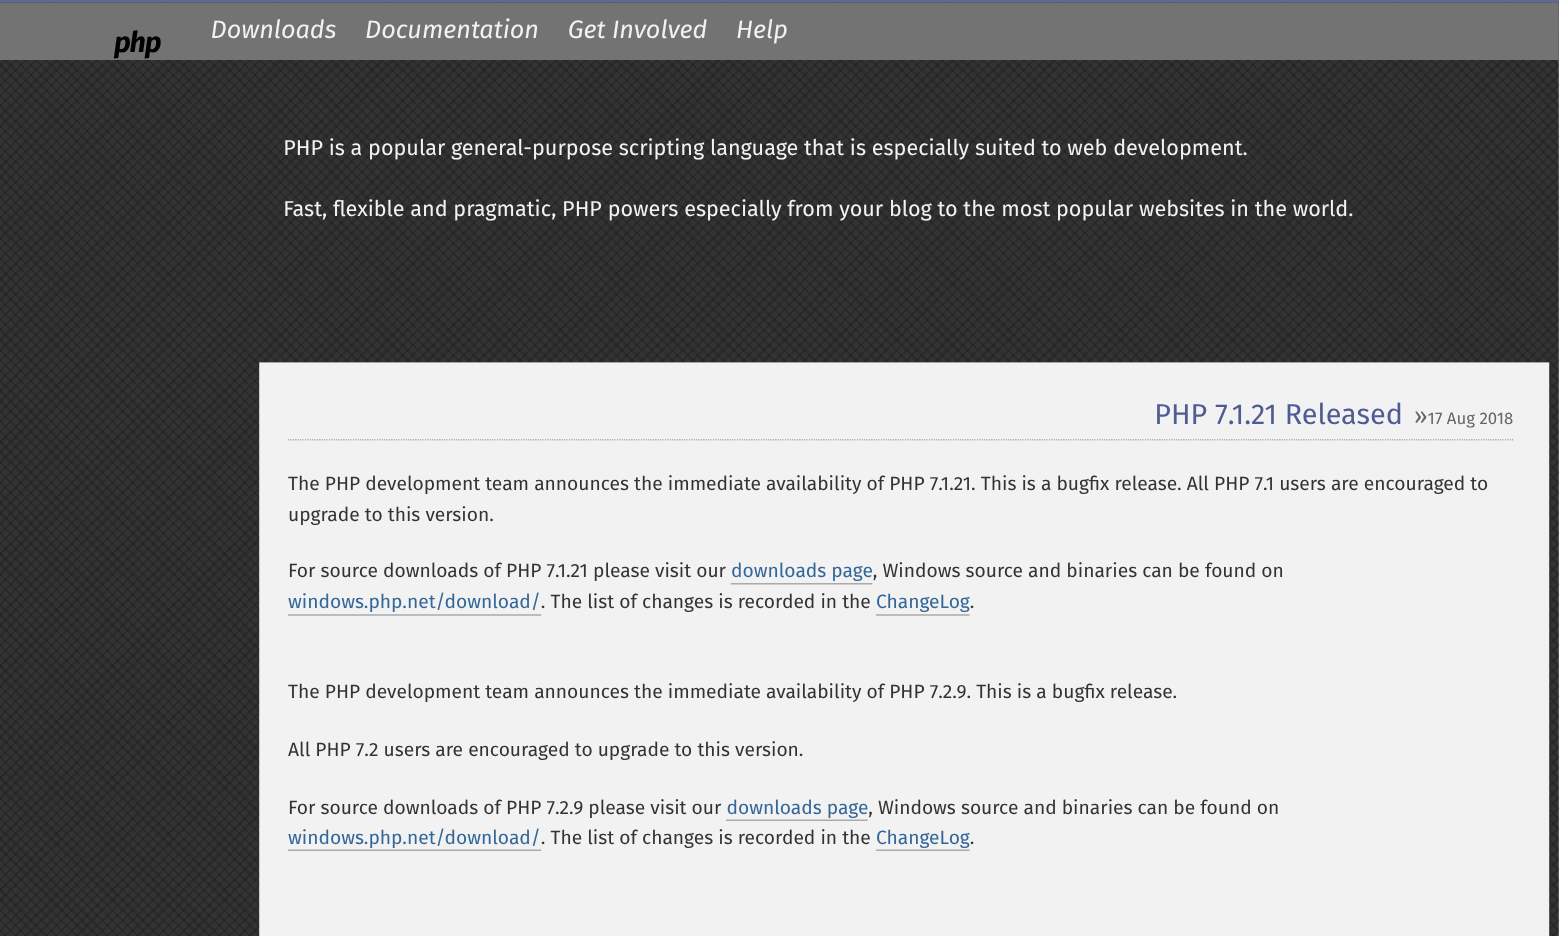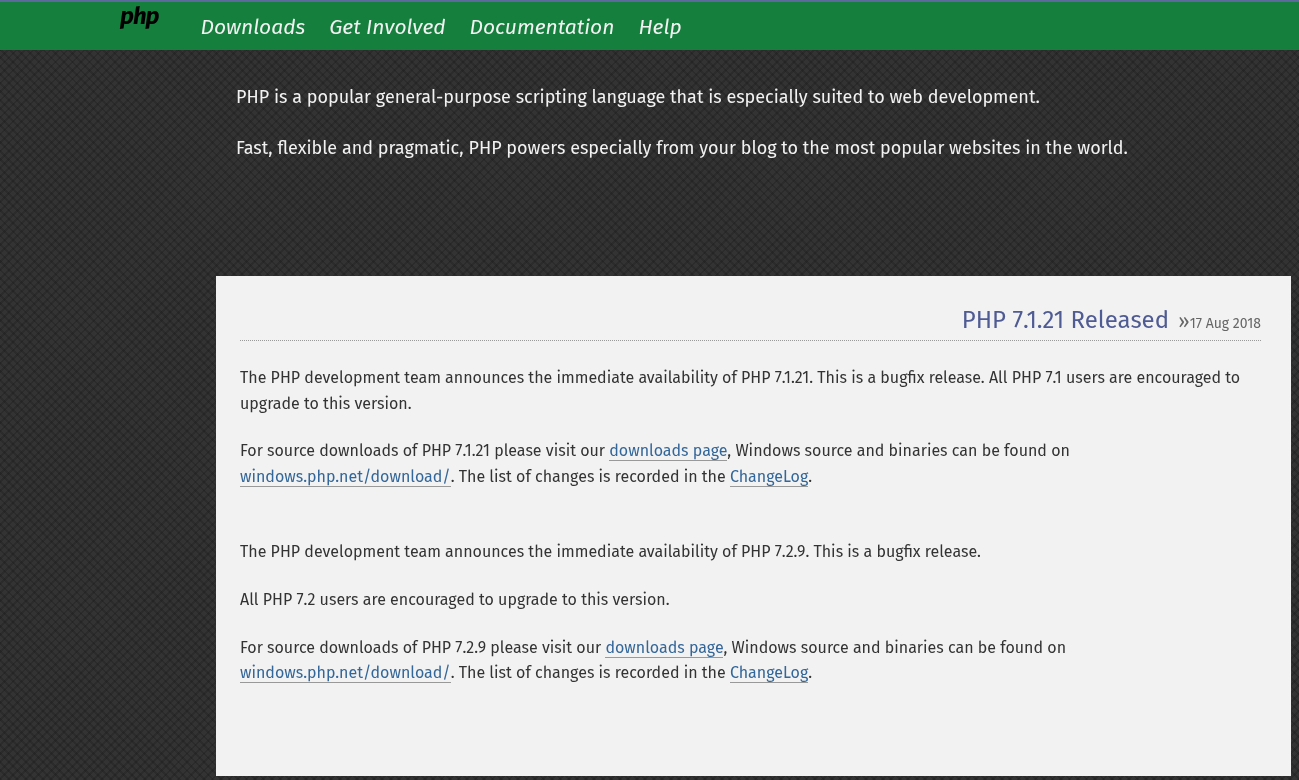--- a/index.html
+++ b/index.html
@@ -10,25 +10,25 @@
     repeating-linear-gradient(45deg, rgba(0,0,0,0.15) 0 2px, transparent 2px 6px),
     repeating-linear-gradient(-45deg, rgba(0,0,0,0.15) 0 2px, transparent 2px 6px);
   color: #333;
   min-height: 780px;
 }
 .topbar-shadow {
   height: 2px;
   background: #5b6a9a;
 }
 .topbar {
-  background: #15803d;
+  background: #737373;
   height: 48px;
   display: flex;
-  align-items: flex-start;
-  padding-left: 120px;
+  align-items: flex-end;
+  padding-left: 95px;
   gap: 0;
 }
 .logo {
   color: #000;
   font-weight: 700;
   font-style: italic;
   font-size: 24px;
   letter-spacing: -1px;
   margin-right: 30px;
 }
@@ -38,21 +38,21 @@
 }
 .nav a {
   color: #f2f2f2;
   text-decoration: none;
   font-size: 21px;
   padding: 12px 12px;
   cursor: pointer;
   font-style: italic;
 }
 .hero {
-  padding: 34px 0 90px 236px;
+  padding: 60px 0 90px 236px;
   max-width: 1180px;
 }
 .hero p {
   color: #f2f2f2;
   font-size: 18px;
   line-height: 1.5;
   margin-bottom: 24px;
 }
 .content {
   background: #f2f2f2;
@@ -105,22 +105,22 @@
 }
 </style>
 </head>
 <body>
 
 <div class="topbar-shadow"></div>
 <div class="topbar">
   <div class="logo">php</div>
   <nav class="nav">
     <a>Downloads</a>
+    <a>Documentation</a>
     <a>Get Involved</a>
-    <a>Documentation</a>
     <a>Help</a>
   </nav>
 </div>
 
 <div class="hero">
   <p>PHP is a popular general-purpose scripting language that is especially suited to web development.</p>
   <p>Fast, flexible and pragmatic, PHP powers especially from your blog to the most popular websites in the world.</p>
 </div>
 
 <div class="content" id="articles">

